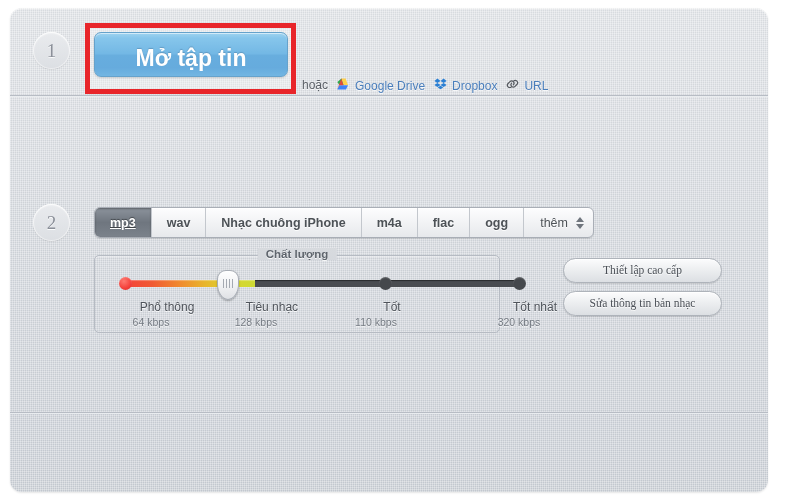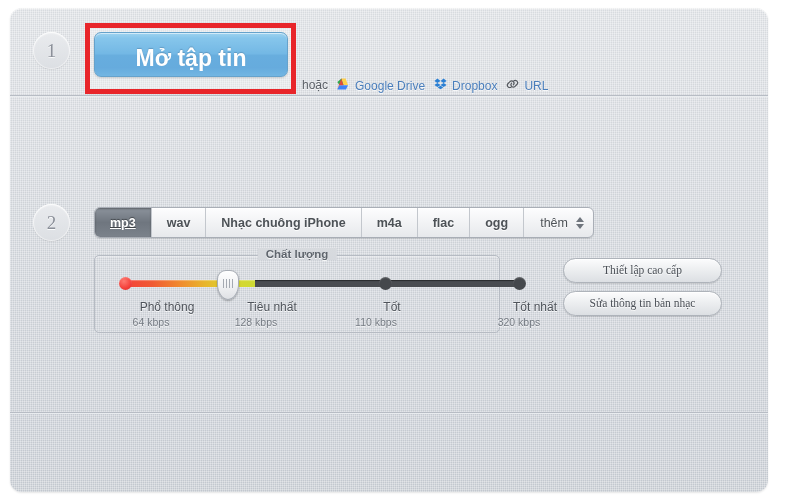--- a/index.html
+++ b/index.html
@@ -461,21 +461,21 @@
               <i></i>
           </div>
         </div>
 
         <div class="qlabels">
           <div class="qlabel" style="left:56px;">
             <span class="name">Phổ thông</span>
             <span class="rate">64 kbps</span>
           </div>
           <div class="qlabel" style="left:161px;">
-            <span class="name">Tiêu nhất</span>
+            <span class="name">Tiêu nhạc</span>
             <span class="rate">128 kbps</span>
           </div>
           <div class="qlabel" style="left:281px;">
             <span class="name">Tốt</span>
             <span class="rate">110 kbps</span>
           </div>
           <div class="qlabel" style="left:424px;">
             <span class="name">Tốt nhất</span>
             <span class="rate">320 kbps</span>
           </div>

